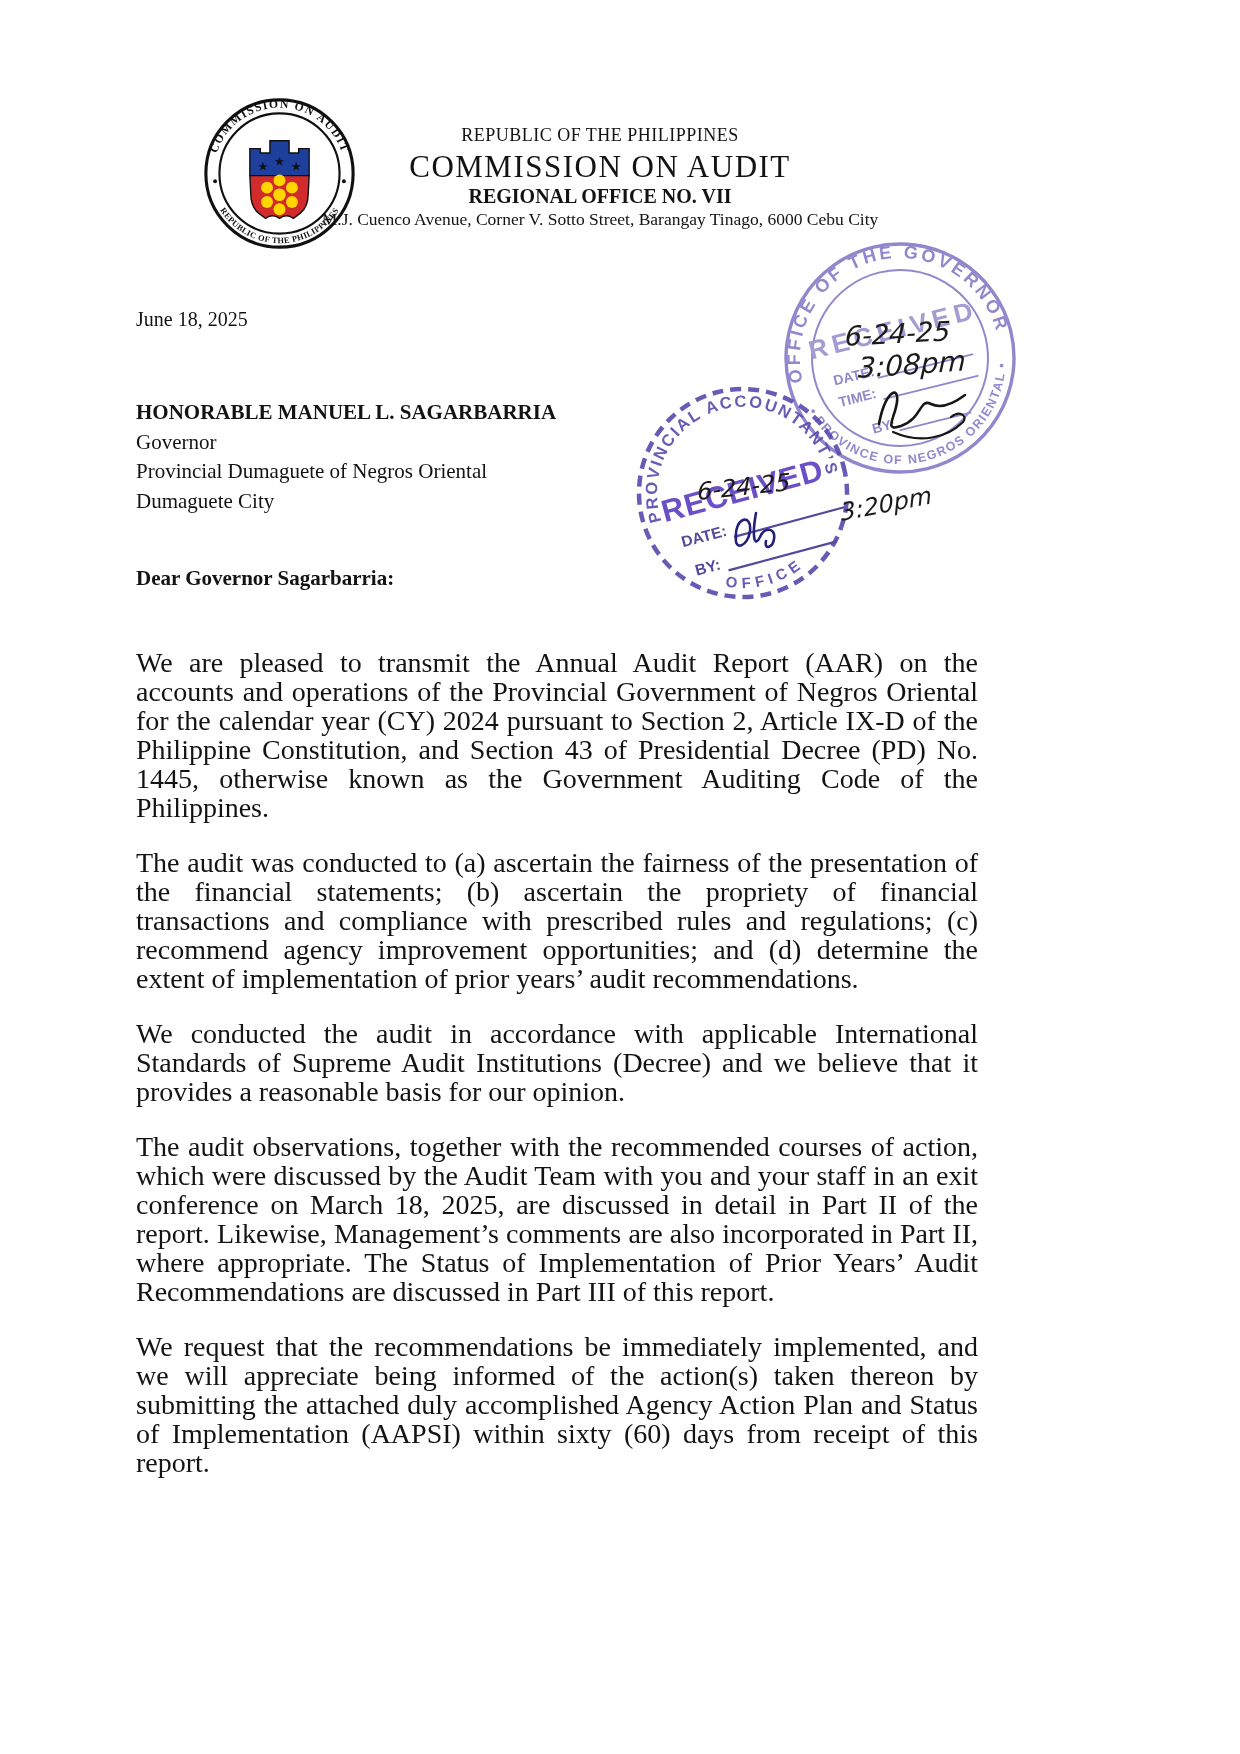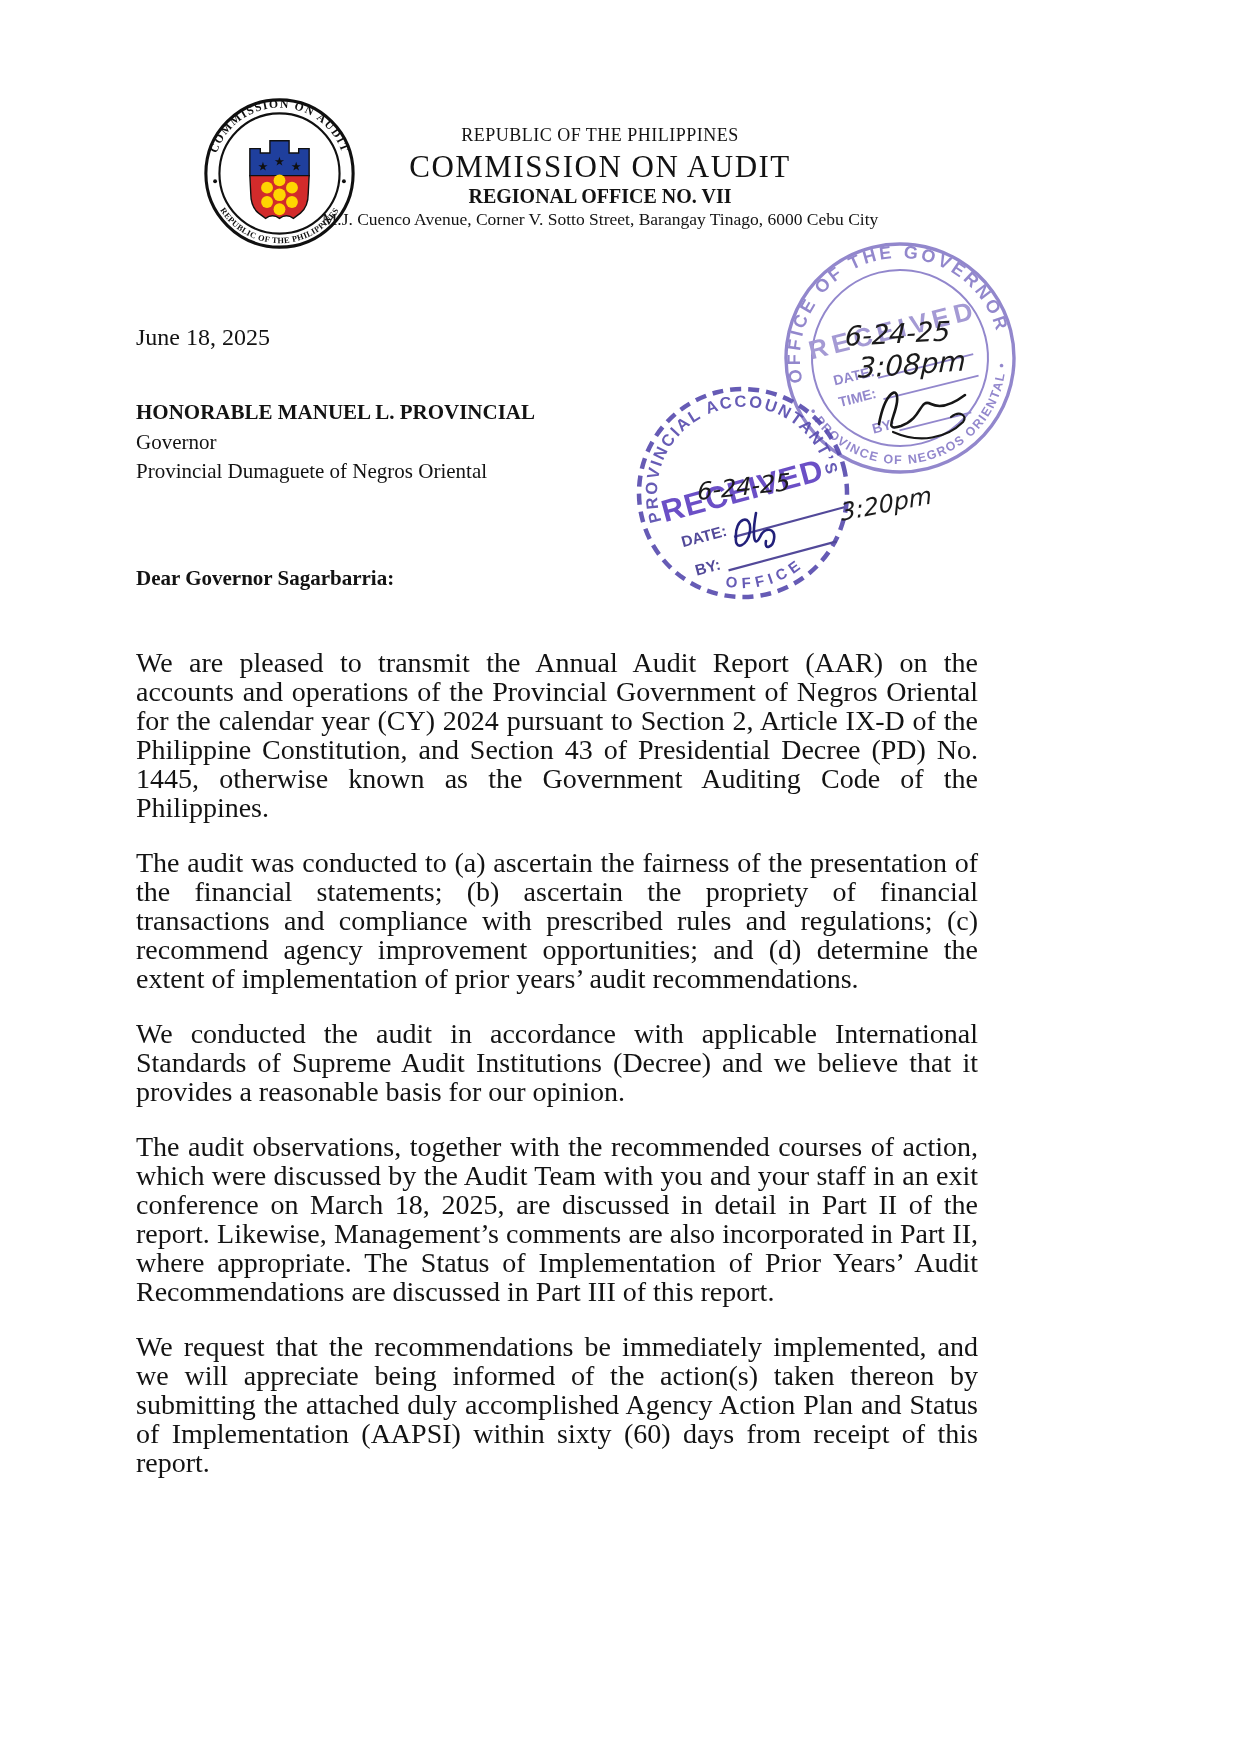--- a/index.html
+++ b/index.html
@@ -13,21 +13,21 @@
   .seal { position:absolute; left:202px; top:96px; width:155px; height:155px; }
   .seal text { font-family:"Liberation Serif", serif; font-weight:bold; fill:#101010; }
 
   .header-text { position:absolute; left:240px; top:124px; width:720px; text-align:center; }
   .republic   { font-size:18px;  line-height:22px; letter-spacing:.5px; }
   .commission { font-size:31px;  line-height:36px; letter-spacing:1.5px; margin-top:3px; }
   .office     { font-size:20px;  line-height:23px; font-weight:bold; }
   .address    { font-size:17.5px;line-height:21px; margin-top:1px; }
 
   
-  .date-line  { position:absolute; left:136px; top:324px; font-size:24px; }
+  .date-line  { position:absolute; left:136px; top:308px; font-size:20px; }
   .recipient  { position:absolute; left:136px; top:398px; font-size:21px; line-height:29.5px; }
   .recipient .name { font-weight:bold; }
   .salutation { position:absolute; left:136px; top:566px; font-size:21px; font-weight:bold; }
   .body-block { position:absolute; left:136px; top:648px; width:842px;
                 font-size:28px; line-height:29px; text-align:justify; }
   .body-block p { margin:0 0 26px 0; }
 
   
   .stamp { position:absolute; pointer-events:none; }
   .stamp-governor   { left:770px; top:228px; width:260px; height:260px;
@@ -83,23 +83,24 @@
   <div class="header-text">
     <div class="republic">REPUBLIC OF THE PHILIPPINES</div>
     <div class="commission">COMMISSION ON AUDIT</div>
     <div class="office">REGIONAL OFFICE NO. VII</div>
     <div class="address">M.J. Cuenco Avenue, Corner V. Sotto Street, Barangay Tinago, 6000 Cebu City</div>
   </div>
 
   <div class="date-line">June 18, 2025</div>
 
   <div class="recipient">
-    <div class="name">HONORABLE MANUEL L. PROVINCIAL</div>
+    <div class="name">HONORABLE MANUEL L. SAGARBARRIA</div>
     <div>Governor</div>
     <div>Provincial Dumaguete of Negros Oriental</div>
+    <div>Dumaguete City</div>
   </div>
 
   <div class="salutation">Dear Governor Sagarbarria:</div>
 
   <div class="body-block">
     <p>We are pleased to transmit the Annual Audit Report (AAR) on the accounts and operations of the Provincial Government of Negros Oriental for the calendar year (CY) 2024 pursuant to Section 2, Article IX-D of the Philippine Constitution, and Section 43 of Presidential Decree (PD) No. 1445, otherwise known as the Government Auditing Code of the Philippines.</p>
     <p>The audit was conducted to (a) ascertain the fairness of the presentation of the financial statements; (b) ascertain the propriety of financial transactions and compliance with prescribed rules and regulations; (c) recommend agency improvement opportunities; and (d) determine the extent of implementation of prior years’ audit recommendations.</p>
     <p>We conducted the audit in accordance with applicable International Standards of Supreme Audit Institutions (Decree) and we believe that it provides a reasonable basis for our opinion.</p>
     <p>The audit observations, together with the recommended courses of action, which were discussed by the Audit Team with you and your staff in an exit conference on March 18, 2025, are discussed in detail in Part II of the report.  Likewise, Management’s comments are also incorporated in Part II, where appropriate.  The Status of Implementation of Prior Years’ Audit Recommendations are discussed in Part III of this report.</p>
     <p>We request that the recommendations be immediately implemented, and we will appreciate being informed of the action(s) taken thereon by submitting the attached duly accomplished Agency Action Plan and Status of Implementation (AAPSI) within sixty (60) days from receipt of this report.</p>

